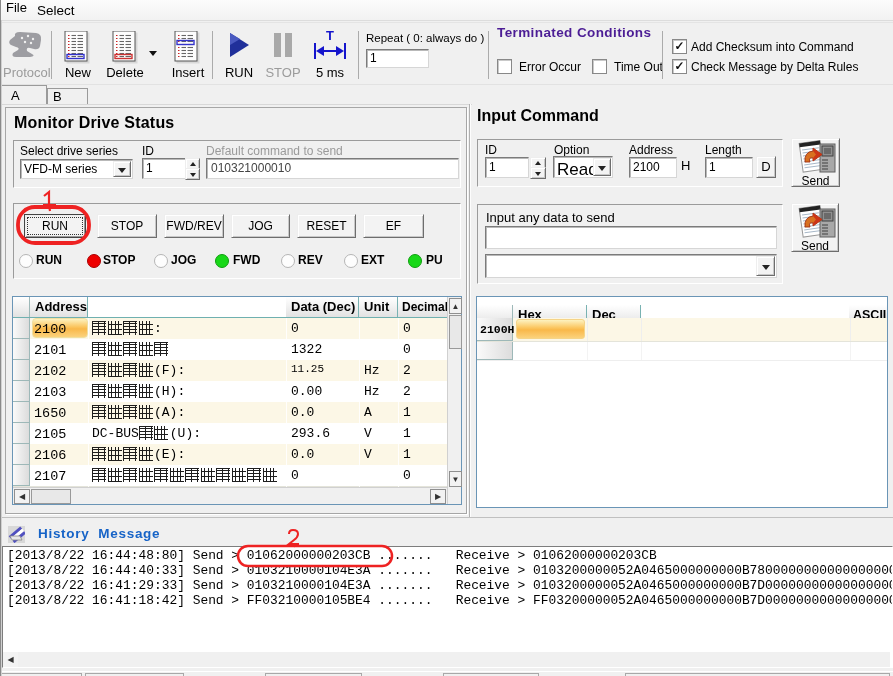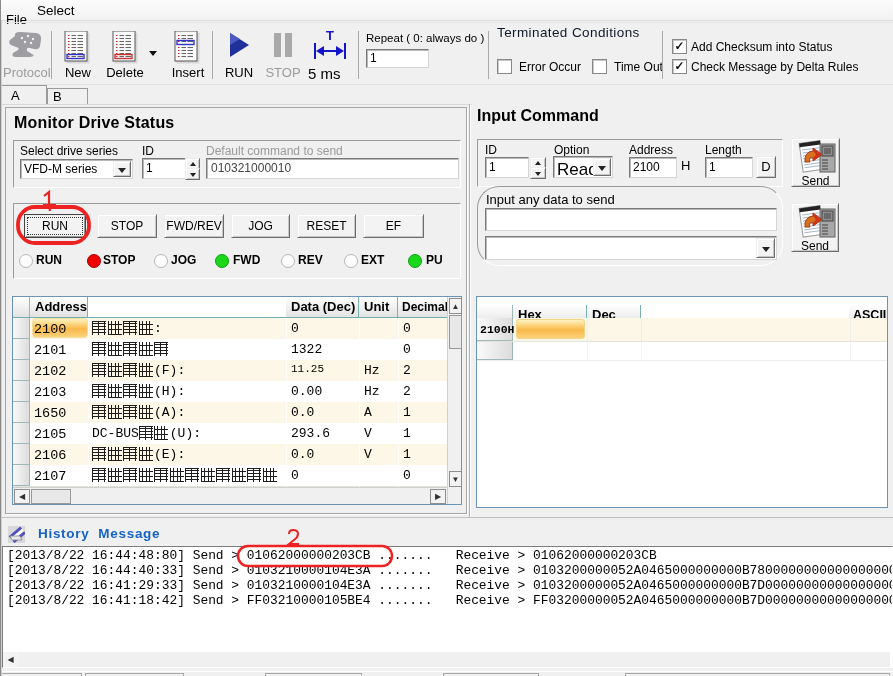--- a/index.html
+++ b/index.html
@@ -27,21 +27,21 @@
 .rlbl{position:absolute;font-weight:bold;font-size:12px;}
 .cbx{position:absolute;width:13px;height:13px;background:#fff;border:1px solid #888;box-shadow:inset 1px 1px 0 #c9c9c9;}
 .sep{position:absolute;width:1px;background:#ababab;}
 .scroll{background:#f0f0f0;}
 .arrbtn{position:absolute;background:#f2f2f2;border:1px solid #8f8f8f;box-sizing:border-box;
  display:flex;align-items:center;justify-content:center;font-size:8px;color:#333;}
 </style></head>
 <body>
 
 <div class="abs" style="left:0;top:0;width:893px;height:20px;background:linear-gradient(#fcfcfc,#f2f2f2);border-bottom:1px solid #dcdcdc;">
-  <span class="abs" style="left:6px;top:12px;font-size:13px;text-align:right;">File</span>
+  <span class="abs" style="left:6px;top:0;font-size:13px;text-align:right;">File</span>
   <span class="abs" style="left:37px;top:3px;font-size:13.5px;">Select</span>
 </div>
 <div class="abs" style="left:0;top:22px;width:893px;height:1px;background:#e4e4e4;"></div>
 
 <div id="toolbar" class="abs" style="left:0;top:23px;width:893px;height:61px;">
 
   <svg class="abs" style="left:6px;top:7px;" width="40" height="32" viewBox="0 0 40 32">
     <path d="M9 6 Q8 2 14 2 L30 3 Q36 4 35 10 L34 16 Q33 20 28 19 L24 18 Q20 17 21 21 L26 24 Q30 26 24 27 L10 27 Q5 27 7 23 L12 20 Q14 18 10 17 L5 15 Q2 13 4 10 Z" fill="#9d9da2"></path>
     <circle cx="16" cy="8" r="1.2" fill="#f0f0f0"></circle>
       <circle cx="22" cy="6" r="1.2" fill="#f0f0f0"></circle>
@@ -167,35 +167,35 @@
   <svg class="abs" style="left:313px;top:6px;" width="34" height="32" viewBox="0 0 34 32">
     <g fill="none" stroke="#1414cc" stroke-width="2">
       <line x1="2" y1="14" x2="2" y2="30"></line>
         <line x1="32" y1="14" x2="32" y2="30"></line>
       <line x1="6" y1="22" x2="28" y2="22"></line>
     </g>
     <path d="M3 22 L11 17 L11 27 Z" fill="#1414cc"></path>
       <path d="M31 22 L23 17 L23 27 Z" fill="#1414cc"></path>
     <text x="13" y="11" font-family="Liberation Sans" font-size="13" font-weight="bold" fill="#1414cc">T</text>
   </svg>
-  <div class="abs" style="left:308px;top:42px;width:44px;text-align:left;font-size:15px;">5 ms</div>
+  <div class="abs" style="left:308px;top:42px;width:44px;text-align:center;font-size:13px;">5 ms</div>
   <div class="sep" style="left:358px;top:8px;height:48px;"></div>
 
   <div class="abs" style="left:366px;top:9px;font-size:11.5px;">Repeat ( 0: always do )</div>
   <div class="tb abs" style="left:366px;top:26px;width:58px;height:17px;font-size:12px;line-height:17px;padding-left:3px;">1</div>
   <div class="sep" style="left:488px;top:8px;height:48px;"></div>
 
-  <div class="abs" style="left:497px;top:2px;font-size:13.5px;font-weight:normal;color:#0f172a;letter-spacing:0.4px;">Terminated Conditions</div>
+  <div class="abs" style="left:497px;top:2px;font-size:13.5px;font-weight:bold;color:#4c1d95;letter-spacing:0.4px;">Terminated Conditions</div>
   <div class="cbx" style="left:497px;top:36px;"></div>
   <div class="abs" style="left:519px;top:37px;font-size:12px;">Error Occur</div>
   <div class="cbx" style="left:592px;top:36px;"></div>
   <div class="abs" style="left:614px;top:37px;font-size:12px;">Time Out</div>
   <div class="sep" style="left:662px;top:8px;height:48px;"></div>
   <div class="cbx" style="left:672px;top:16px;font-size:12px;font-weight:bold;line-height:13px;text-align:center;color:#111;">✓</div>
-  <div class="abs" style="left:691px;top:17px;font-size:12px;">Add Checksum into Status</div>
+  <div class="abs" style="left:691px;top:17px;font-size:12px;">Add Checksum into Command</div>
   <div class="cbx" style="left:672px;top:36px;font-size:12px;font-weight:bold;line-height:13px;text-align:center;color:#111;">✓</div>
   <div class="abs" style="left:691px;top:37px;font-size:12px;">Check Message by Delta Rules</div>
 </div>
 
 <div class="abs" style="left:0;top:84px;width:893px;height:1px;background:#e2e2e2;"></div>
 <div class="abs" style="left:1px;top:85px;width:44px;height:19px;background:#f0f0f0;border:1px solid #9a9a9a;border-bottom:none;">
   <span class="abs" style="left:9px;top:2px;font-size:13px;">A</span>
 </div>
 <div class="abs" style="left:47px;top:88px;width:39px;height:16px;background:#f0f0f0;border:1px solid #9a9a9a;border-bottom:none;">
   <span class="abs" style="left:5px;top:0;font-size:13px;">B</span>
@@ -391,21 +391,21 @@
           <line x1="27" y1="24" x2="33" y2="24"></line>
         <line x1="27" y1="27" x2="33" y2="27"></line>
           <line x1="27" y1="30" x2="33" y2="30"></line>
       </g>
       <path d="M10 23 Q9 13 18 12 L18 9 L27 15.5 L18 22 L18 19 Q13 18 15 23 Z" fill="#d87020" stroke="#a03010" stroke-width="0.9"></path>
       <path d="M18 9 L27 15.5 L18 22 L18 19 L21 15.5 L18 12 Z" fill="#cc3518"></path>
     </svg>
     <div style="font-size:12px;margin-top:-2px;">Send</div>
   </div>
 
-  <div class="abs sunk" style="left:5px;top:82px;width:304px;height:78px;border-radius:22px;">
+  <div class="abs sunk" style="left:5px;top:100px;width:304px;height:78px;">
     <div class="abs" style="left:8px;top:5px;font-size:13px;">Input any data to send</div>
     <div class="tb abs" style="left:7px;top:21px;width:290px;height:21px;"></div>
     <div class="tb abs" style="left:7px;top:49px;width:290px;height:22px;">
       <div class="abs btn" style="right:1px;top:1px;width:17px;height:18px;"><span style="display:inline-block;border:4px solid transparent;border-top:5px solid #222;margin-top:8px;"></span></div>
     </div>
   </div>
 
   <div class="btn abs" style="left:319px;top:99px;width:46px;height:47px;">
     <svg width="41" height="34" viewBox="0 0 41 34" style="margin-top:0px;">
       <g transform="rotate(-8 15 17)">

